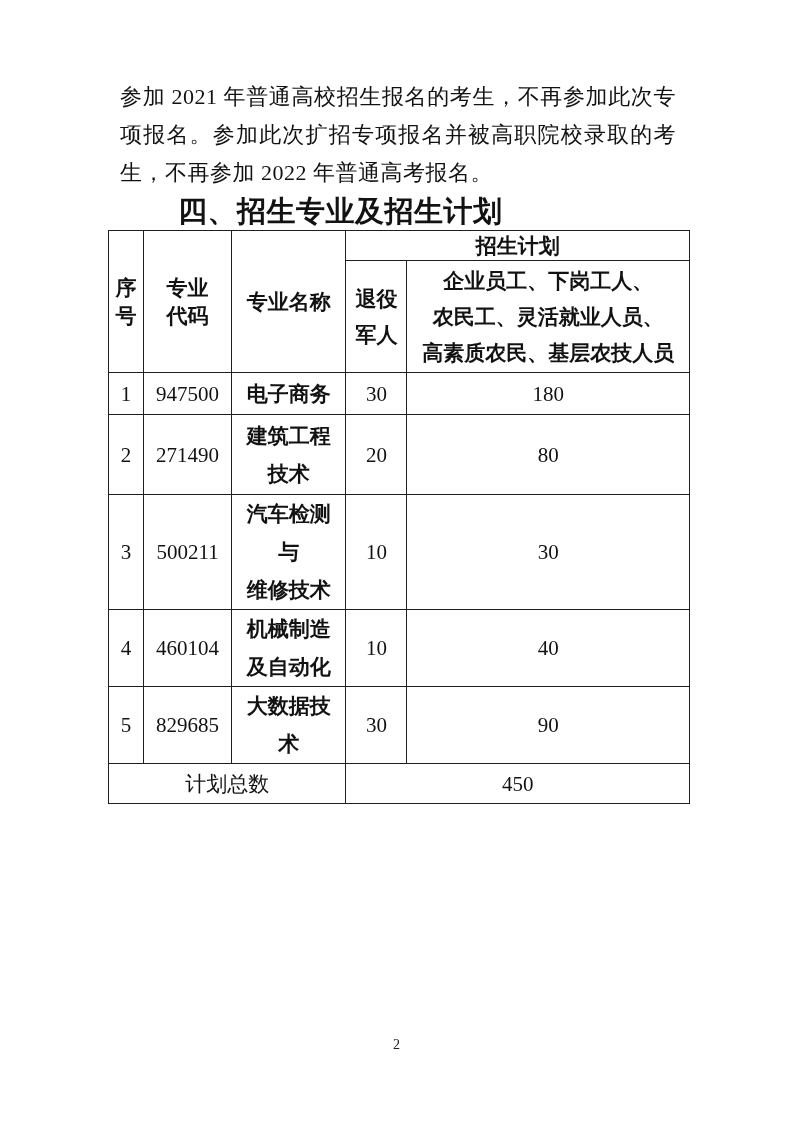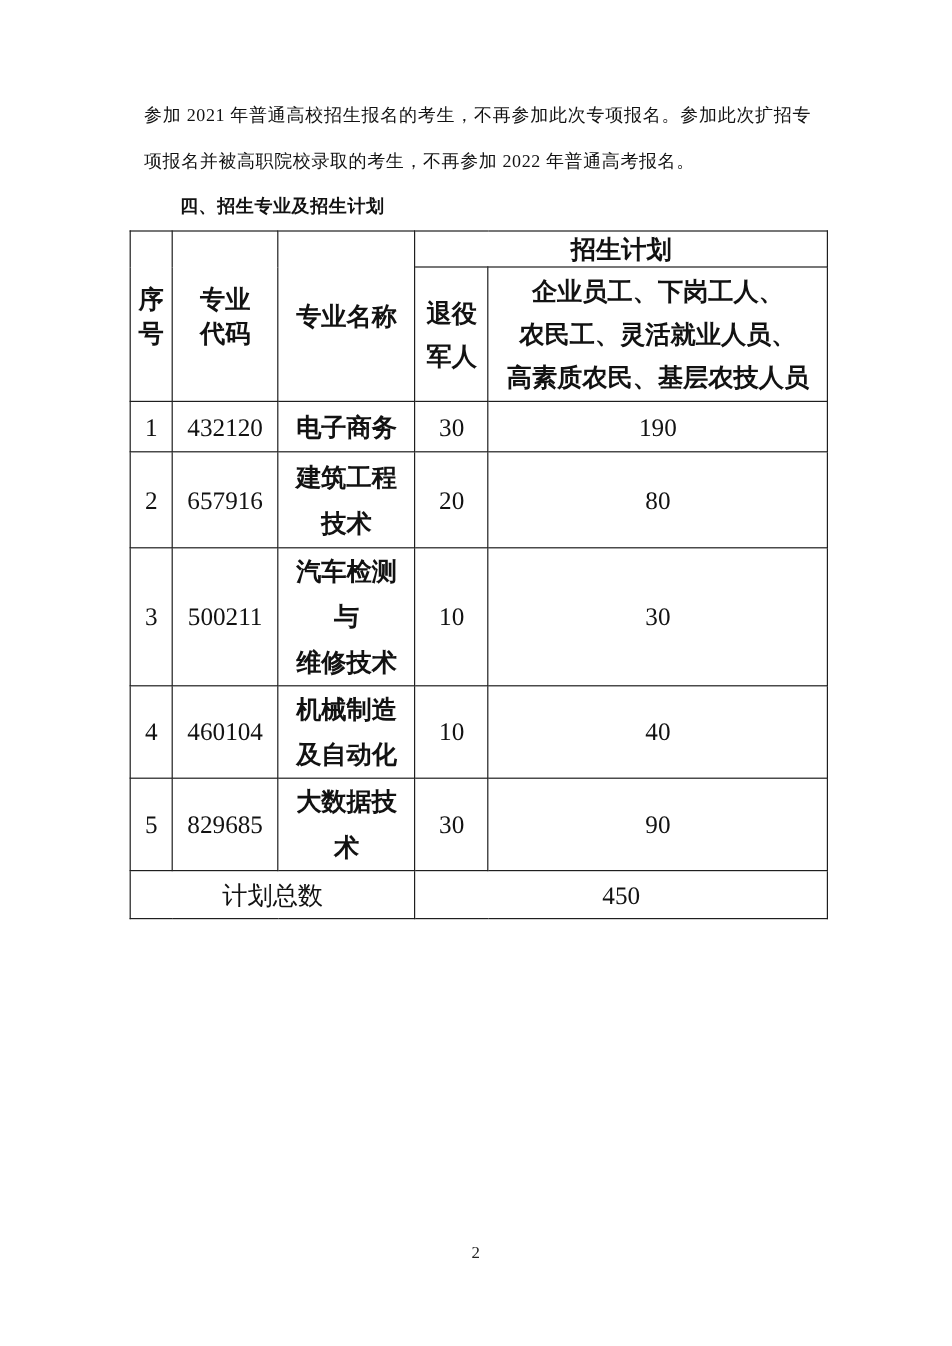--- a/index.html
+++ b/index.html
@@ -18,31 +18,31 @@
   }
   .content {
     position: absolute;
     left: 108px;
     top: 78px;
     width: 582px;
   }
   .para {
     margin: 0;
     padding: 0 14px 0 12px;
-    font-size: 15px;
+    font-size: 22px;
     line-height: 38px;
     text-align: justify;
     text-align-last: left;
     letter-spacing: 0.5px;
   }
   .para.indent { text-indent: 2em; }
   .heading {
     margin: 0;
     padding: 0 14px 0 12px;
-    font-size: 15px;
+    font-size: 29px;
     line-height: 38px;
     font-weight: bold;
     text-indent: 2em;
     letter-spacing: 0.5px;
   }
   table.plan {
     border-collapse: collapse;
     table-layout: fixed;
     width: 582px;
   }
@@ -110,28 +110,28 @@
         <tr class="h2">
           <th class="ml">退役
 军人</th>
           <th class="ml">企业员工、下岗工人、
 农民工、灵活就业人员、
 高素质农民、基层农技人员</th>
         </tr>
 
         <tr class="r1">
           <td>1</td>
-          <td>432120</td>
+          <td>947500</td>
           <td class="ml">电子商务</td>
           <td>30</td>
-          <td>190</td>
+          <td>180</td>
         </tr>
         <tr class="r2">
           <td>2</td>
-          <td>657916</td>
+          <td>271490</td>
           <td class="ml">建筑工程
 技术</td>
           <td>20</td>
           <td>80</td>
         </tr>
         <tr class="r3">
           <td>3</td>
           <td>500211</td>
           <td class="ml">汽车检测
 与

